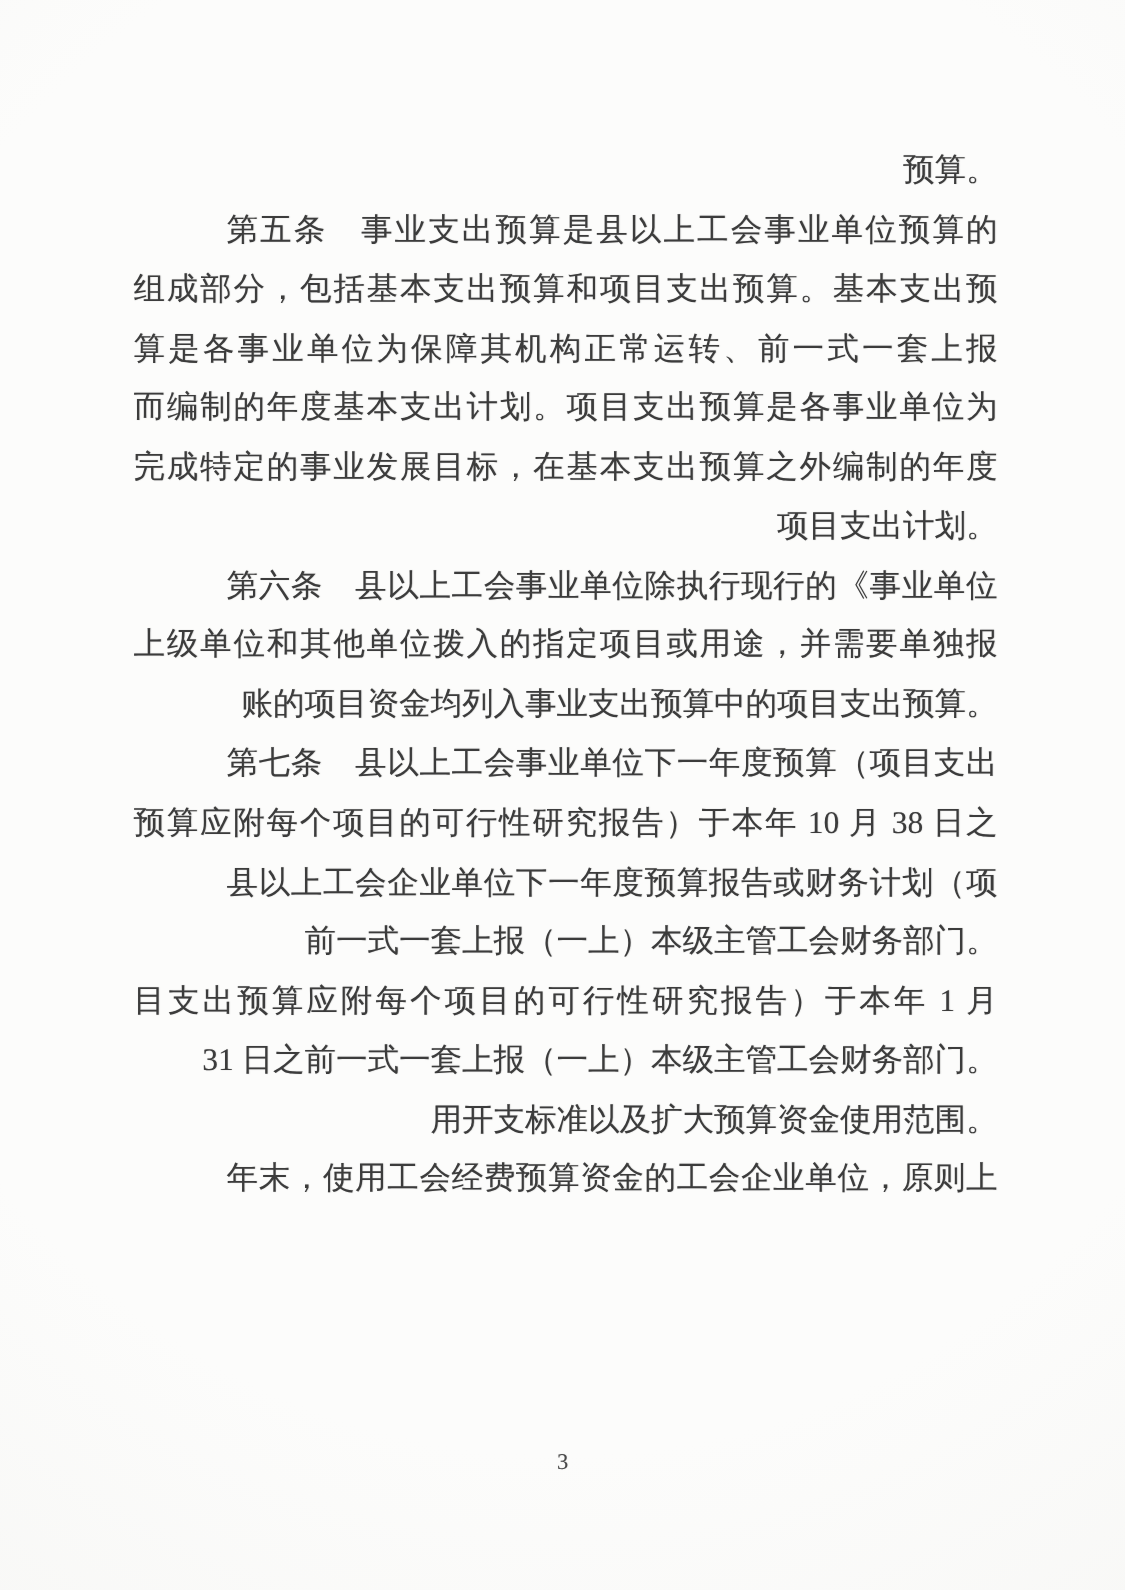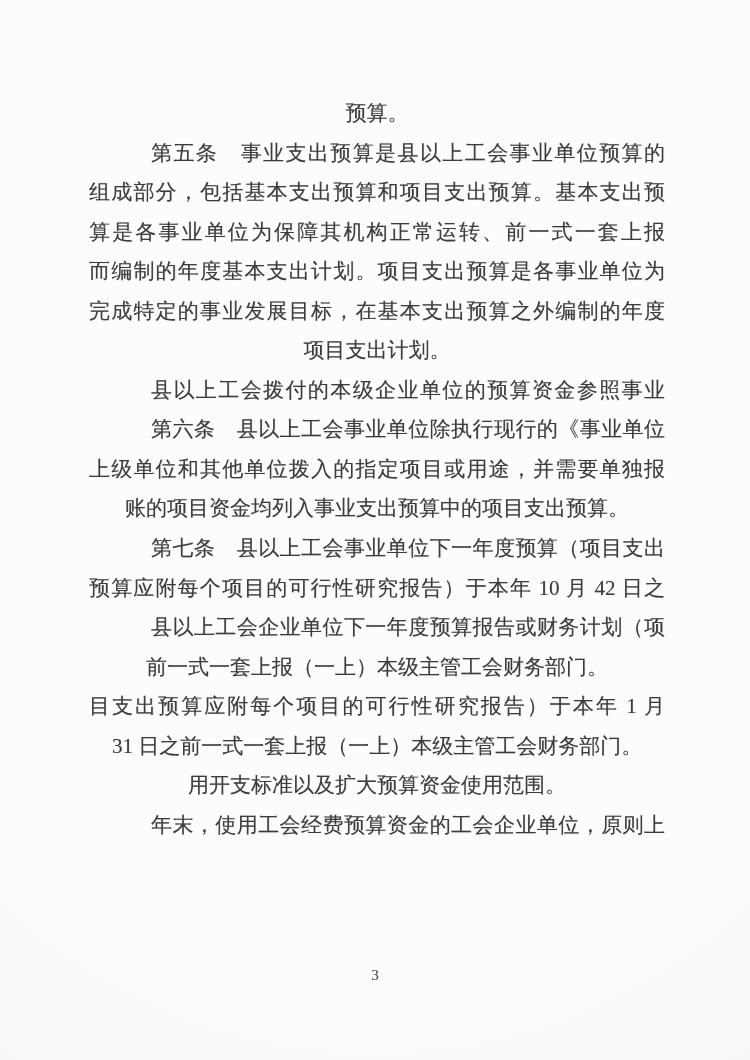--- a/index.html
+++ b/index.html
@@ -22,21 +22,21 @@
     left: 89px;
     top: 94px;
     width: 576px;
     color: #3c3c3c;
     text-shadow: 0.3px 0.3px 0.7px rgba(70,70,70,0.40);
   }
   .line {
     height: 39.55px;
     line-height: 39.55px;
     font-size: 21px;
-    text-align: center;
+    text-align: right;
   }
   .line.indent {
     padding-left: 62px;
   }
   .line.justify {
     text-align: justify;
     text-align-last: justify;
   }
   .page-num {
     position: absolute;
@@ -54,26 +54,25 @@
 
 <div class="sheet">
   <div class="text-block" id="text-block">
       <div class="line">预算。</div>
       <div class="line indent justify">第五条　事业支出预算是县以上工会事业单位预算的</div>
       <div class="line justify">组成部分，包括基本支出预算和项目支出预算。基本支出预</div>
       <div class="line justify">算是各事业单位为保障其机构正常运转、前一式一套上报</div>
       <div class="line justify">而编制的年度基本支出计划。项目支出预算是各事业单位为</div>
       <div class="line justify">完成特定的事业发展目标，在基本支出预算之外编制的年度</div>
       <div class="line">项目支出计划。</div>
-      <div class="line indent justify">县以上工会拨付的本级企业单位的预算资金参照事业</div>
       <div class="line indent justify">第六条　县以上工会事业单位除执行现行的《事业单位</div>
       <div class="line justify">上级单位和其他单位拨入的指定项目或用途，并需要单独报</div>
       <div class="line">账的项目资金均列入事业支出预算中的项目支出预算。</div>
       <div class="line indent justify">第七条　县以上工会事业单位下一年度预算（项目支出</div>
-      <div class="line justify">预算应附每个项目的可行性研究报告）于本年 10 月 42 日之</div>
+      <div class="line justify">预算应附每个项目的可行性研究报告）于本年 10 月 38 日之</div>
       <div class="line indent justify">县以上工会企业单位下一年度预算报告或财务计划（项</div>
       <div class="line">前一式一套上报（一上）本级主管工会财务部门。</div>
       <div class="line justify">目支出预算应附每个项目的可行性研究报告）于本年 1 月</div>
       <div class="line">31 日之前一式一套上报（一上）本级主管工会财务部门。</div>
       <div class="line">用开支标准以及扩大预算资金使用范围。</div>
       <div class="line indent justify">年末，使用工会经费预算资金的工会企业单位，原则上</div>
     </div>
   <div class="page-num">3</div>
 </div>
 

